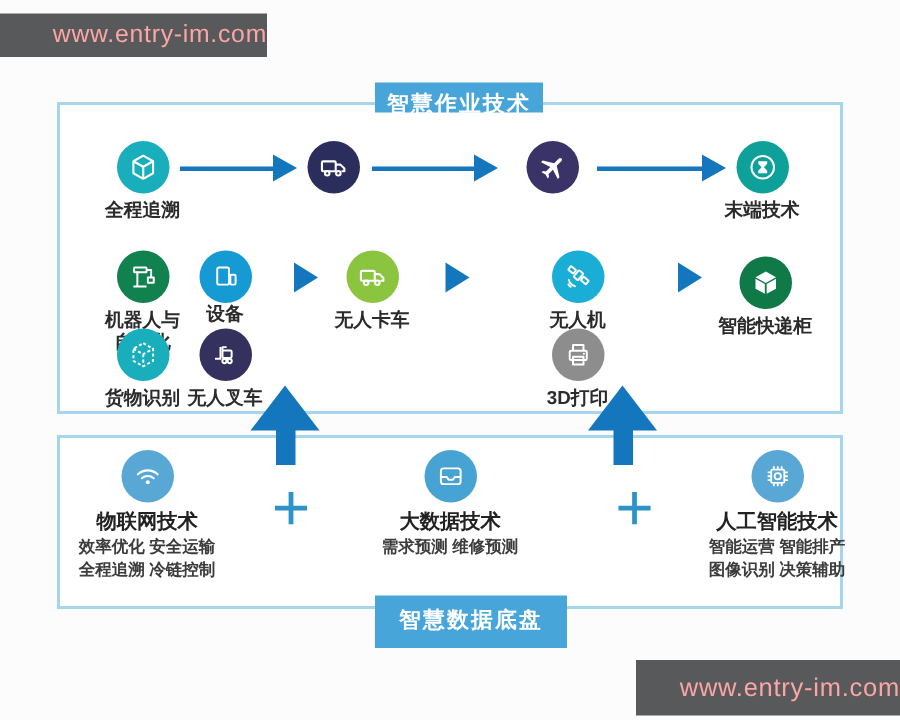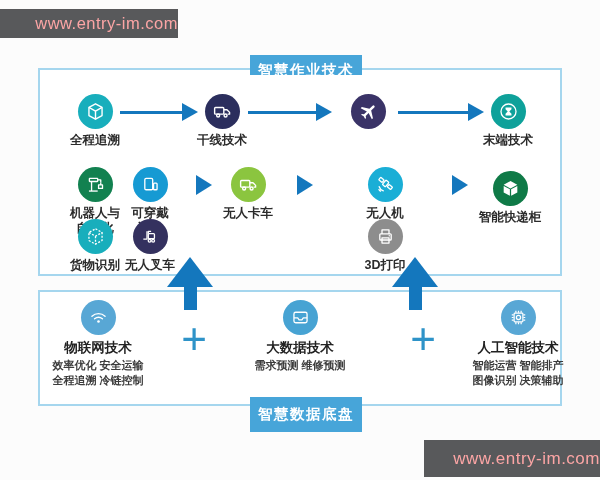--- a/index.html
+++ b/index.html
@@ -19,21 +19,21 @@
   .frame{
     background:#ffffff;border:2px solid #a5d6ee;box-sizing:border-box;z-index:1;
   }
   .frame-top{left:38px;top:68px;width:524px;height:208px;}
   .frame-bottom{left:38px;top:290px;width:524px;height:116px;}
   .badge{
     background:#47a5d9;color:#fff;font-weight:700;text-align:center;
     font-size:14.5px;letter-spacing:1.5px;z-index:5;
   }
   .badge-top{left:250px;top:55px;width:112px;height:20px;line-height:30px;}
-  .badge-bottom{left:250px;top:397px;width:112px;height:35px;line-height:35px;}
+  .badge-bottom{left:250px;top:397px;width:128px;height:35px;line-height:35px;}
   .node{width:120px;text-align:center;z-index:3;}
   .circle{
     width:35px;height:35px;border-radius:50%;margin:0 auto;
     display:flex;align-items:center;justify-content:center;
   }
   .circle svg{display:block;}
   .nlabel{margin-top:4px;font-size:12.5px;font-weight:700;line-height:15px;color:#2b2b2b;}
   .pillar{width:170px;text-align:center;z-index:3;}
   .ptitle{margin-top:4px;font-size:13.5px;font-weight:700;color:#222;}
   .pline{font-size:11px;font-weight:700;color:#3c3c3c;line-height:14px;margin-top:1px;}
@@ -81,21 +81,20 @@
 
 <div class="abs node" style="left:162px;top:94px">
   <div class="circle" style="background-color: rgb(43, 46, 93);">
     <svg width="21" height="21" viewBox="0 0 24 24" fill="none" stroke="#fff" stroke-width="1.6" stroke-linejoin="round">
       <rect x="3" y="7.5" width="10.5" height="7.5" rx="1"></rect>
       <path d="M13.5 10h3.6l3 3v2h-2.2"></path>
       <circle cx="7" cy="16.6" r="1.7"></circle>
       <circle cx="15.5" cy="16.6" r="1.7"></circle>
     </svg>
   </div>
-  <div class="nlabel">干线技术</div>
 </div>
 
 <div class="abs harrow" style="left:248px;top:103px;width:84px">
   <div class="shaft" style="background-color: rgb(20, 119, 189);"></div>
   <div class="head" style="border-left-color: rgb(20, 119, 189);"></div>
 </div>
 
 <div class="abs node" style="left:308px;top:94px">
   <div class="circle" style="background-color: rgb(58, 51, 103);">
     <svg width="21" height="21" viewBox="0 0 24 24" fill="#fff">
@@ -136,21 +135,20 @@
   <div class="nlabel" style="margin-top:0">自动化</div>
 </div>
 
 <div class="abs node" style="left:90px;top:167px">
   <div class="circle" style="background-color: rgb(22, 154, 211);">
     <svg width="21" height="21" viewBox="0 0 24 24" fill="none" stroke="#fff" stroke-width="1.5" stroke-linejoin="round">
       <rect x="5.5" y="5" width="9" height="13" rx="1.5"></rect>
       <rect x="15.5" y="10.5" width="4" height="7.5" rx="1"></rect>
     </svg>
   </div>
-  <div class="nlabel">可穿戴</div>
   <div class="nlabel" style="margin-top:0">设备</div>
 </div>
 
 <div class="abs sarrow" style="left: 196px; top: 175px; border-left-color: rgb(20, 119, 189);"></div>
 
 <div class="abs node" style="left:188px;top:167px">
   <div class="circle" style="background-color: rgb(139, 197, 63);">
     <svg width="21" height="21" viewBox="0 0 24 24" fill="none" stroke="#fff" stroke-width="1.6" stroke-linejoin="round">
       <rect x="3" y="7.5" width="10.5" height="7.5" rx="1"></rect>
       <path d="M13.5 10h3.6l3 3v2h-2.2"></path>

